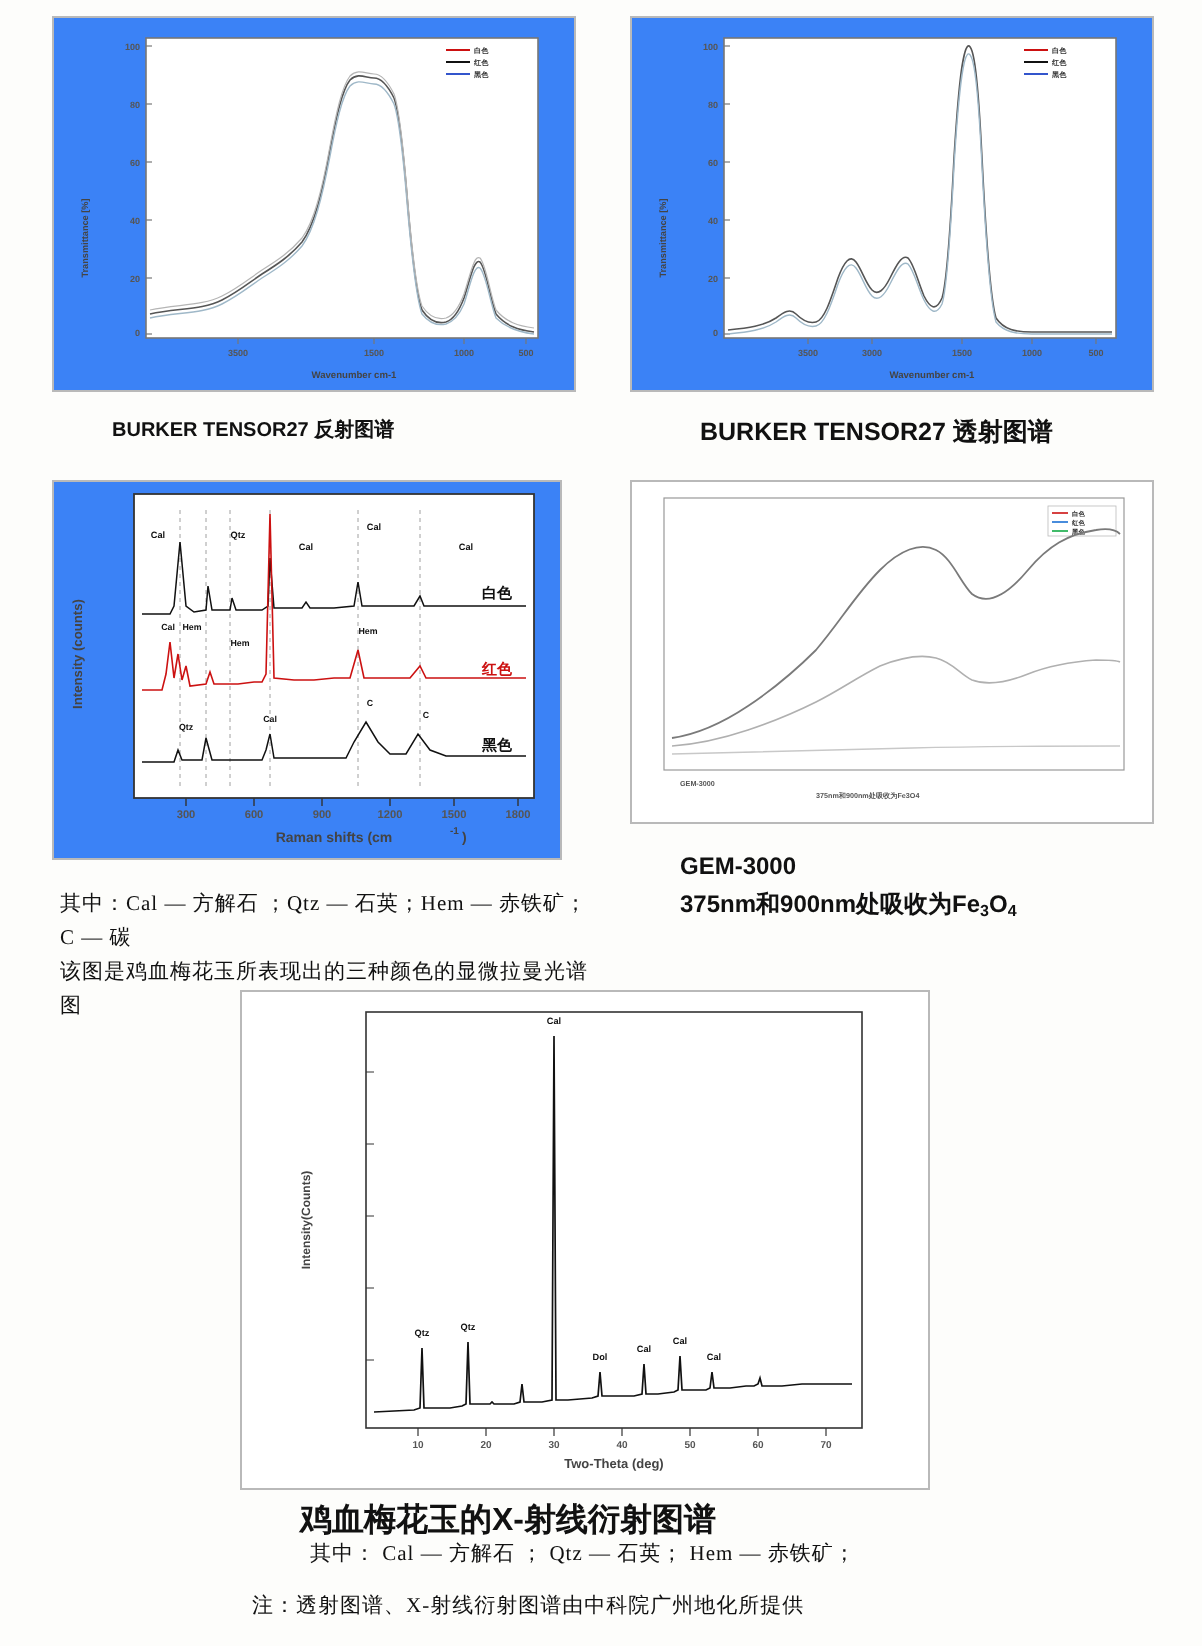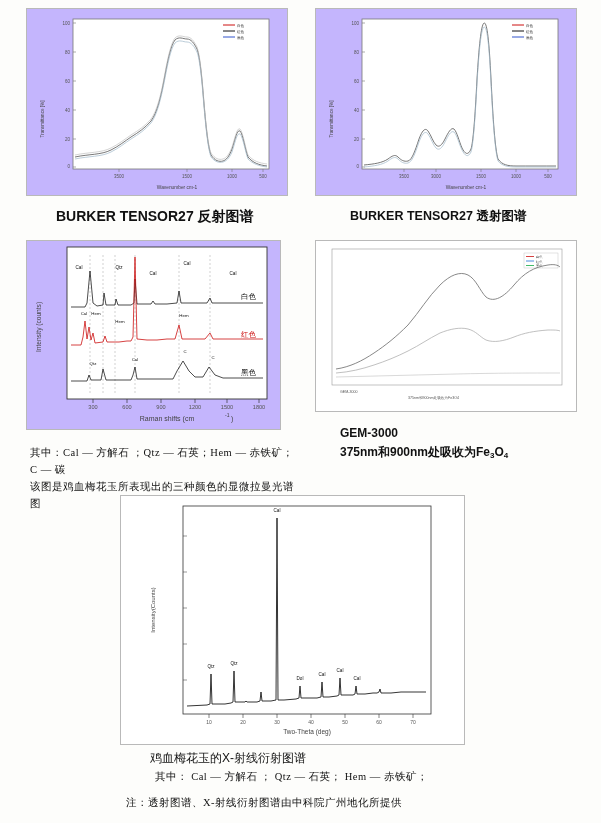--- a/index.html
+++ b/index.html
@@ -16,23 +16,24 @@
     overflow: hidden;
   }
   .page {
     position: absolute;
     inset: 0;
     background: #fdfdfb;
   }
   
   .fig {
     position: absolute;
-    background: #c4b5fd;
+    background: #3b82f6;
     border: 1px solid #b9b9b9;
     box-sizing: border-box;
+    font-weight: bold;
   }
   .fig svg { display: block; }
   .cap {
     position: absolute;
     font-family: "Liberation Sans", sans-serif;
     color: #111;
   }
   .axis-label {
     font-family: "Liberation Sans", sans-serif;
     fill: #444;
@@ -47,31 +48,31 @@
   }
   .note {
     position: absolute;
     font-family: "Liberation Serif", serif;
     color: #111;
     letter-spacing: .5px;
   }
   
   #ftir-reflect { left: 26px;  top: 8px;  width: 262px; height: 188px; }
   #ftir-transmit{ left: 315px; top: 8px;  width: 262px; height: 188px; }
-  #cap-reflect  { left: 56px;  top: 208px; font-size: 14px; font-weight: 700; }
+  #cap-reflect  { left: 56px;  top: 208px; font-size: 10px; font-weight: 700; }
   #cap-transmit { left: 350px; top: 208px; font-size: 12.5px; font-weight: 700; }
 
   #raman   { left: 26px;  top: 240px; width: 255px; height: 190px; }
   #uvvis   { left: 315px; top: 240px; width: 262px; height: 172px; }
 
   #raman-note   { left: 30px; top: 444px; font-size: 10.5px; line-height: 17px; width: 268px; }
   #gem-cap      { left: 340px; top: 424px; font-size: 12px; font-weight: 700; line-height: 19px; }
 
   #xrd     { left: 120px; top: 495px; width: 345px; height: 250px; }
-  #xrd-cap { left: 150px; top: 750px; font-size: 12px; font-weight: 400; text-align: center; }
+  #xrd-cap { left: 150px; top: 750px; font-size: 16px; font-weight: 700; text-align: center; }
   #xrd-note1 { left: 155px; top: 770px; font-size: 10.5px; }
   #xrd-note2 { left: 126px; top: 796px; font-size: 10.5px; }
 
   .sub { font-size: 8px; vertical-align: -2px; }
 </style>
 </head>
 <body>
 
 <div class="page">
 

